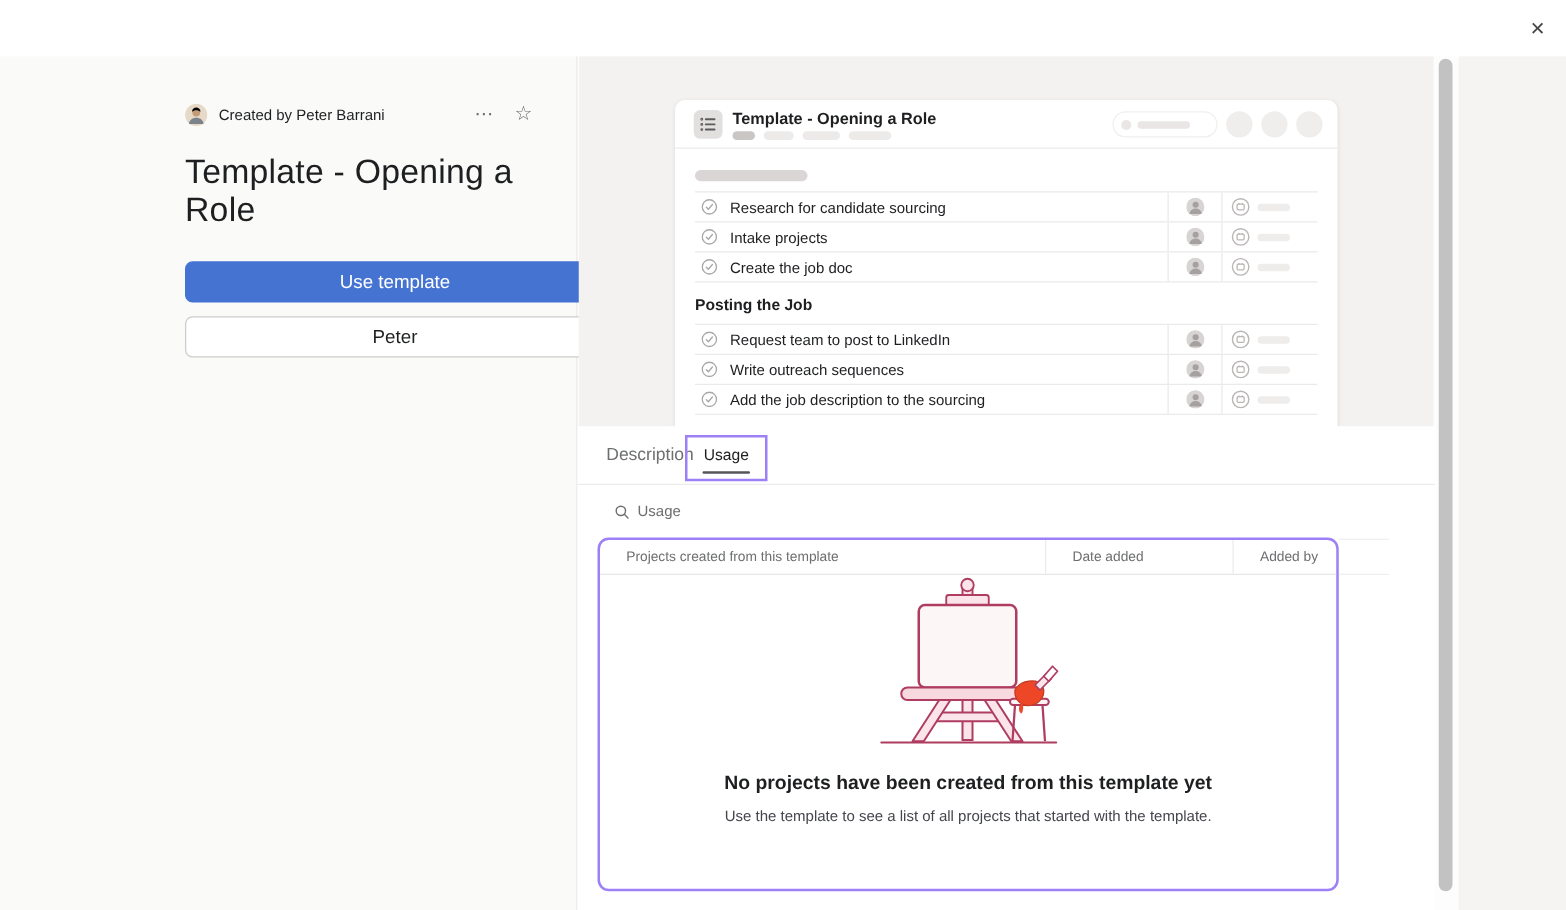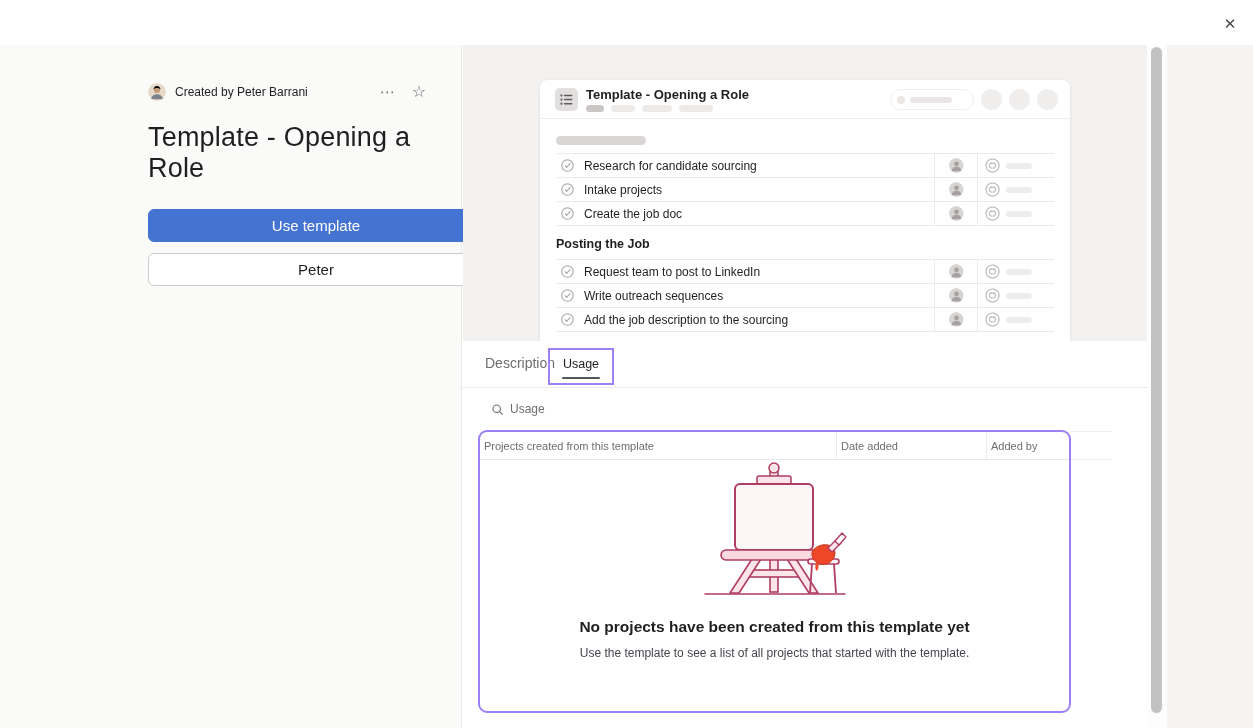--- a/index.html
+++ b/index.html
@@ -67,21 +67,21 @@
     padding:6px 12px 0; background:none; cursor:pointer; }
   .tab-usage-label { font-size:12.5px; font-weight:500; color:#1e1f21; }
   .tab-underline { width:38px; height:2px; background:#55565a; margin:6px auto 4px; border-radius:1px; }
   .search-row { position:absolute; left:29px; top:61px; display:flex; align-items:center; gap:6px; cursor:text; }
   .search-label { font-size:12px; color:#6d6e6f; }
 
   .usage-table { position:absolute; left:16px; top:89px; width:593px; height:283px;
     border:2px solid #9d80f5; border-radius:9px; background:#fff; }
   .usage-header { display:flex; height:28px; border-bottom:1px solid #e9e7e6; align-items:center;
     font-size:11px; color:#6d6e6f; }
-  .uh-col { padding-left:4px; white-space:nowrap; overflow:hidden; }
+  .uh-col { padding-left:21px; white-space:nowrap; overflow:hidden; }
   .uh-projects { flex:0 0 356px; }
   .uh-date { flex:0 0 131px; border-left:1px solid #edebeb; align-self:stretch; line-height:28px; }
   .uh-added { flex:1 1 auto; border-left:1px solid #edebeb; align-self:stretch; line-height:28px;margin-left:19px; }
   .table-ext-line { position:absolute; height:1px; background:#f0eeee; }
 
   .empty-state { position:absolute; left:0; right:0; top:26px; display:flex; flex-direction:column; align-items:center; }
   .empty-heading { margin-top:18px; font-size:15.5px; font-weight:700; color:#1e1f21; }
   .empty-sub { margin-top:10px; font-size:12px; color:#44464c; }
 
   

